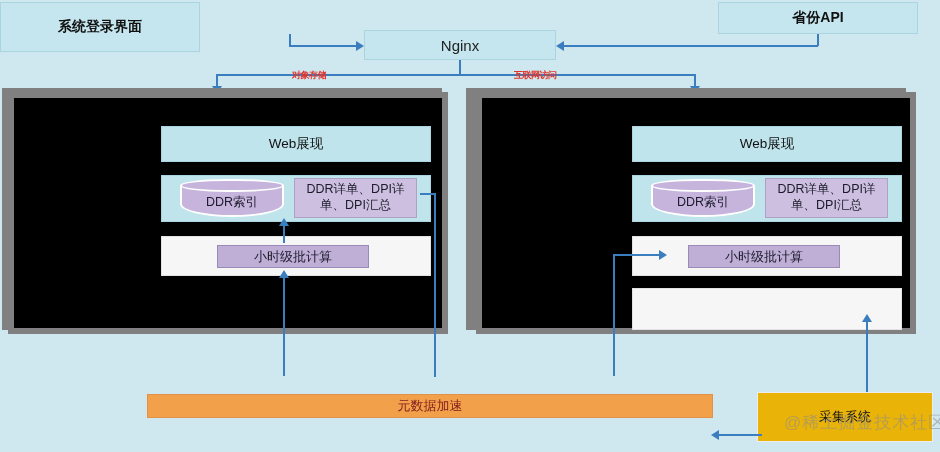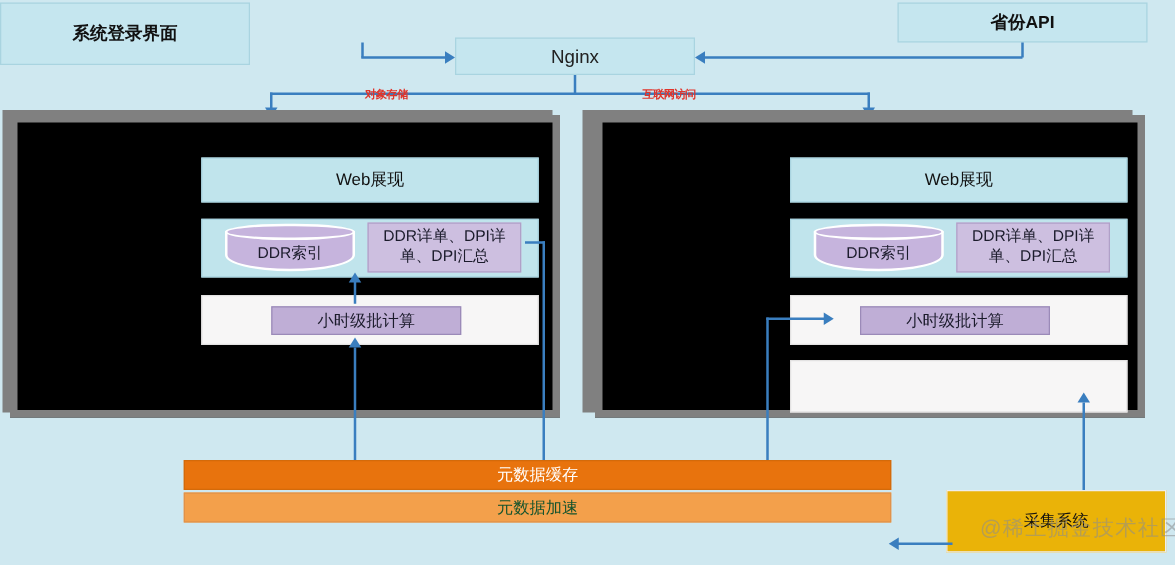--- a/index.html
+++ b/index.html
@@ -41,21 +41,21 @@
     background:#c6b4dd;border:2px solid #ffffff;border-radius:0 0 52px 52px/0 0 13px 13px;
     box-sizing:border-box;}
   .cyl .top{position:absolute;left:0;top:0px;width:104px;height:13px;
     background:#c6b4dd;border:2px solid #ffffff;border-radius:52px/7px;box-sizing:border-box;}
   .cyl .lbl{position:absolute;left:0;top:11px;width:104px;height:24px;
     display:flex;align-items:center;justify-content:center;
     font-size:12.5px;color:#1b1b2b;}
 
   
   .orange1{background:#e8730d;border:1px solid #d46a0a;color:#fff;font-size:13px;}
-  .orange2{background:#f3a04b;border:1px solid #e1924a;color:#14532d;font-size:13px;}
+  .orange2{background:#f3a04b;border:1px solid #e1924a;color:#7f1d1d;font-size:13px;}
   .orange3{background:#f8cba1;border:1px solid #e9bd94;color:#222;font-size:13px;}
 
   .acq{background:#eab308;border:1px solid #ededed;color:#111;
        font-weight:normal;font-size:13px;}
 
   
   .ln{position:absolute;background:#3a7ebf;}
   .lh{height:2px;}
   .lv{width:2px;}
 
@@ -167,23 +167,20 @@
 
   <div class="box whiteband" style="left:632px;top:288px;width:270px;height:42px;"></div>
 
   <div class="ln lv" style="left:613px;top:254px;height:122px;"></div>
   <div class="ln lh" style="left:613px;top:254px;width:47px;"></div>
   <div class="ar ar-r" style="left:659px;top:250px;"></div>
 
   <div class="ln lv" style="left:866px;top:322px;height:108px;"></div>
   <div class="ar ar-u" style="left:862px;top:314px;"></div>
 
-  <div class="box orange1" style="left:147px;top:368px;width:566px;height:24px;">
-    <span>元数据缓存</span>
-  </div>
   <div class="box orange2" style="left:147px;top:394px;width:566px;height:24px;">
     <span>元数据加速</span>
   </div>
 
   <div class="box acq" style="left:757px;top:392px;width:176px;height:50px;">
     <span>采集系统</span>
   </div>
 
   <div class="ln lh" style="left:718px;top:434px;width:44px;"></div>
   <div class="ar ar-l" style="left:711px;top:430px;"></div>

